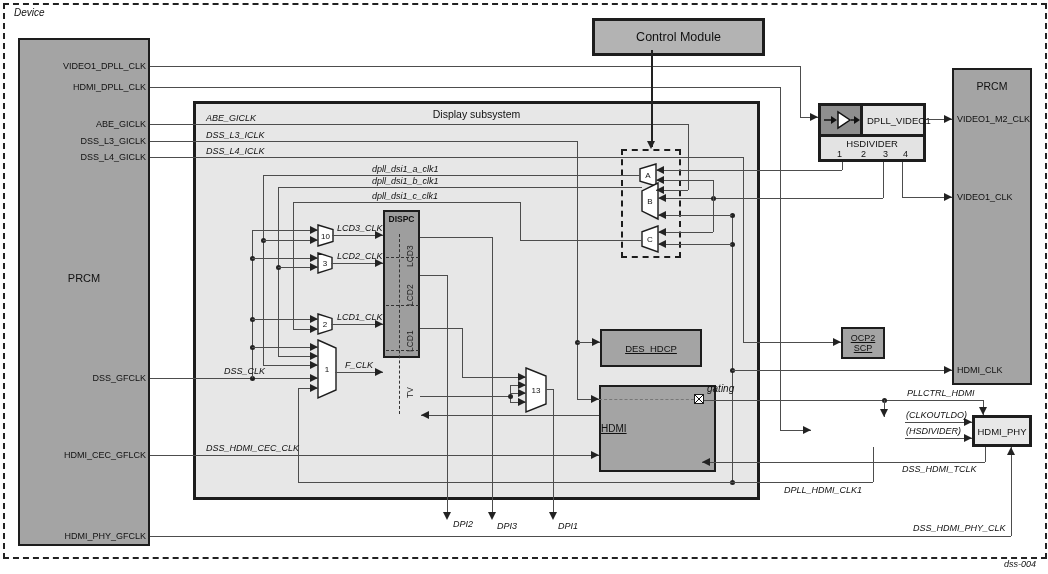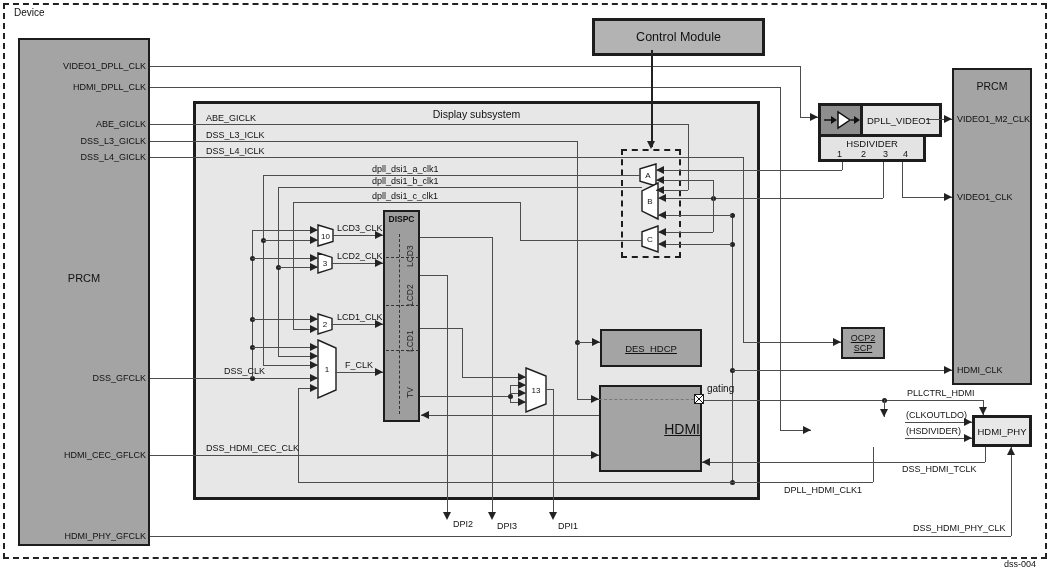--- a/index.html
+++ b/index.html
@@ -1,40 +1,40 @@
 <!DOCTYPE html>
 <html><head>
 <meta charset="utf-8">
 <style>
   html,body{margin:0;padding:0;background:#fff;}
   #stage{position:relative;width:1048px;height:574px;background:#fff;overflow:hidden;
          font-family:"Liberation Sans","DejaVu Sans",sans-serif;color:#111;}
   .abs{position:absolute;}
   #device-border{left:3px;top:3px;width:1040px;height:552px;border:2px dashed #222;}
-  .lbl{position:absolute;white-space:nowrap;font-size:9px;color:#111;line-height:10px;}
+  .lbl{position:absolute;white-space:nowrap;font-size:9px;color:#111;line-height:10px;font-style:italic;}
   .wire{position:absolute;background:#4d4d4d;}
   .wire.dk{background:#222;}
   .dashdot{position:absolute;border-top:1px dashed #777;}
   .dot{position:absolute;width:5px;height:5px;border-radius:50%;background:#222;}
   .arr{position:absolute;width:0;height:0;}
   .blk{position:absolute;box-sizing:border-box;background:#a4a4a4;border:2px solid #1d1d1d;text-decoration:underline;}
   #prcm-left-title{position:absolute;left:0;right:0;top:232px;text-align:center;font-size:11px;}
   #subsystem{left:193px;top:101px;width:567px;height:399px;background:#e7e7e7;border:3px solid #1d1d1d;}
   #subsystem-title{position:absolute;left:0;right:0;top:4px;text-align:center;font-size:10.5px;}
   #control-module{left:568px;top:18px;width:167px;height:32px;background:#b3b3b3;border:3px solid #1d1d1d;
                   display:flex;align-items:center;justify-content:center;font-size:12.5px;margin-left:24px;}
-  #dispc{left:383px;top:210px;width:37px;height:212px;background:#9e9e9e;border:2px solid #1d1d1d;}
+  #dispc{left:383px;top:210px;width:37px;height:148px;background:#9e9e9e;border:2px solid #1d1d1d;}
   #dispc-title{position:absolute;top:2px;left:0;right:0;text-align:center;font-size:8.5px;font-weight:bold;}
   .dispc-sec{position:absolute;left:20px;writing-mode:vertical-rl;transform:rotate(180deg);
              font-size:8.5px;color:#222;}
   .dispc-div{position:absolute;left:1px;width:33px;border-top:1px dashed #333;}
   #dispc-axis{position:absolute;left:14px;top:22px;height:180px;border-left:1px dashed #333;}
   .port{position:absolute;font-size:9px;white-space:nowrap;}
   #des-hdcp{left:600px;top:329px;width:102px;height:38px;display:flex;align-items:center;justify-content:center;font-size:9.5px;}
-  #hdmi-block{left:599px;top:385px;width:103px;height:87px;display:flex;align-items:center;justify-content:flex-end;font-size:14px;}
+  #hdmi-block{left:599px;top:385px;width:117px;height:87px;display:flex;align-items:center;justify-content:flex-start;font-size:10px;}
   #ocp2scp{left:841px;top:327px;width:44px;height:32px;display:flex;flex-direction:column;align-items:center;justify-content:center;font-size:9px;line-height:10px;}
   #prcm-right{left:952px;top:68px;width:80px;height:317px;}
   #prcm-right-title{position:absolute;left:0;right:0;top:10px;text-align:center;font-size:10.5px;}
   .pllasm{position:absolute;box-sizing:border-box;border:3px solid #1d1d1d;background:#e3e3e3;}
   .bufbox{position:absolute;box-sizing:border-box;background:#8e8e8e;border-right:3px solid #1d1d1d;}
   .plllabel{position:absolute;font-size:9.5px;white-space:nowrap;}
   #hsdivider{left:818px;top:135px;width:108px;height:27px;border:3px solid #1d1d1d;border-top-width:2px;background:#e3e3e3;box-sizing:border-box;}
   #hsdivider .t{position:absolute;left:0;right:0;top:1px;text-align:center;font-size:9.5px;}
   .hsnum{position:absolute;top:12px;font-size:9px;}
   #hdmi-phy{left:972px;top:415px;width:60px;height:32px;border:3px solid #1d1d1d;background:#e8e8e8;box-sizing:border-box;
@@ -80,21 +80,21 @@
     <span>DES_HDCP</span>
   </div>
   <div class="blk" id="hdmi-block">
     <span>HDMI</span>
   </div>
   <div class="blk" id="ocp2scp">
     <span>OCP2</span>
     <span>SCP</span>
   </div>
 
-  <div class="pllasm" style="left:818px;top:103px;width:124px;height:34px;">
+  <div class="pllasm" style="left:818px;top:103px;width:108px;height:34px;">
     <div class="bufbox" style="left:0;top:0;width:42px;height:28px;">
       <svg width="39" height="28" class="abs" style="left:0;top:0;">
         <line x1="3" y1="14" x2="10" y2="14" stroke="#111" stroke-width="1.5"></line>
         <polygon points="10,10 10,18 16,14" fill="#111"></polygon>
         <polygon points="17,6 17,22 29,14" fill="#fff" stroke="#111" stroke-width="1.5"></polygon>
         <line x1="30" y1="14" x2="34" y2="14" stroke="#111" stroke-width="1.5"></line>
         <polygon points="33,10 33,18 39,14" fill="#111"></polygon>
       </svg>
     </div>
     <div class="plllabel" style="left:46px;top:9px;">DPLL_VIDEO1</div>

